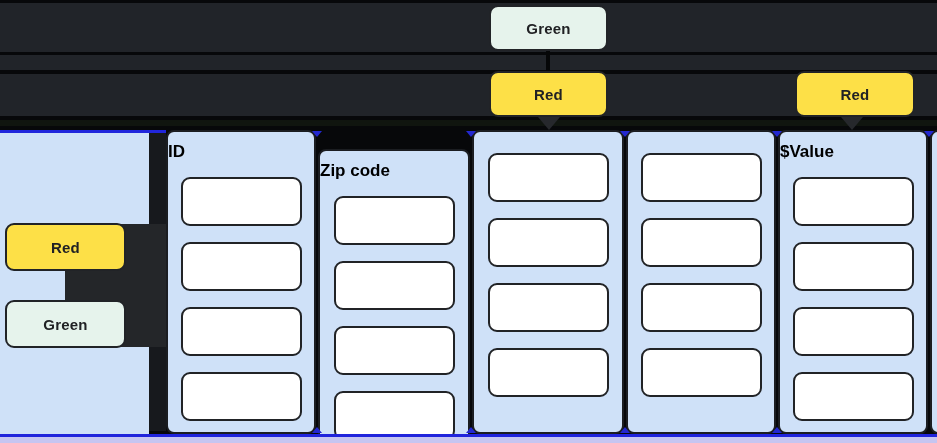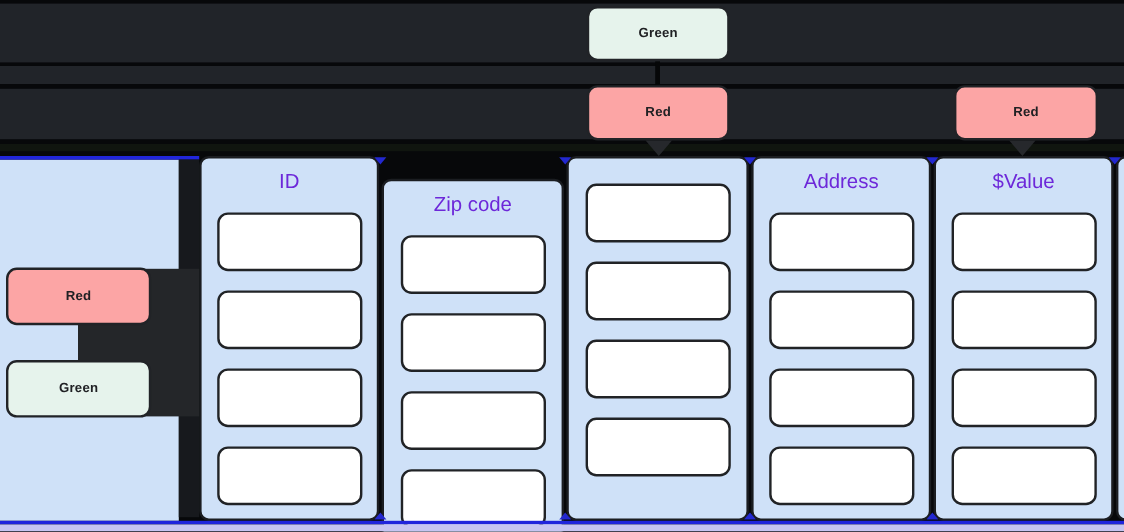--- a/index.html
+++ b/index.html
@@ -13,24 +13,24 @@
   .band { position:absolute; left:0; width:937px; background:#212429; }
   .band-1 { top:3px; height:49px; }
   .band-2 { top:55px; height:15px; }
   .band-3 { top:74px; height:42px; }
   .band-green-tint { position:absolute; left:0; top:120px; width:937px; height:6px; background:#10150f; }
 
   
   .chip {
     position:absolute; display:flex; align-items:center; justify-content:center;
     border:2px solid #212327; border-radius:9px; box-sizing:border-box;
-    font-size:11px; font-weight:bold; color:#202124; letter-spacing:.2px;
+    font-size:15px; font-weight:bold; color:#202124; letter-spacing:.2px;
   }
   .chip-green { background:#e6f3ec; }
-  .chip-red   { background:#fca5a5; }
+  .chip-red   { background:#fde047; }
   .chip-green-top { left:489px; top:5px;  width:119px; height:46px; }
   .chip-red-name  { left:489px; top:71px; width:119px; height:46px; }
   .chip-red-value { left:795px; top:71px; width:120px; height:46px; }
   .chip-red-left   { left:5px; top:223px; width:121px; height:48px; }
   .chip-green-left { left:5px; top:300px; width:121px; height:48px; }
 
   .connector-line { position:absolute; left:546px; top:51px; width:4px; height:21px; background:#060708; }
 
   .arrow-dark {
     position:absolute; width:0; height:0; top:117px;
@@ -52,22 +52,22 @@
     background:#cfe1f8; border:2px solid #1b1d21; border-radius:8px;
     padding-top:8px;
   }
   .col-id      { left:166px; width:150px; }
   .col-zip     { left:318px; width:152px;margin-top:19px; }
   .col-name    { left:472px; width:152px; }
   .col-address { left:626px; width:150px; }
   .col-value   { left:778px; width:150px; }
   .col-sliver  { left:930px; width:150px; }
   .col-header {
-    height:24px; line-height:24px; text-align:center;
-    font-size:17px; color:#6d28d9; font-weight:400;
+    height:24px; line-height:24px; text-align:left;
+    font-size:17px; color:#000000; font-weight:700;
   }
   .cells { display:flex; flex-direction:column; align-items:center; gap:16px; margin-top:13px; }
   .cell {
     width:121px; height:49px; box-sizing:border-box;
     background:#ffffff; border:2.5px solid #212326; border-radius:9px;
   }
 
   
   .caret-down, .caret-up { position:absolute; width:0; height:0;
     border-left:5px solid transparent; border-right:5px solid transparent; }
@@ -108,21 +108,20 @@
 </div>
 <div class="col col-name">
   <div class="cells">
       <div class="cell"></div>
       <div class="cell"></div>
       <div class="cell"></div>
       <div class="cell"></div>
     </div>
 </div>
 <div class="col col-address">
-  <div class="col-header">Address</div>
   <div class="cells">
       <div class="cell"></div>
       <div class="cell"></div>
       <div class="cell"></div>
       <div class="cell"></div>
     </div>
 </div>
 <div class="col col-value">
   <div class="col-header">$Value</div>
   <div class="cells">

